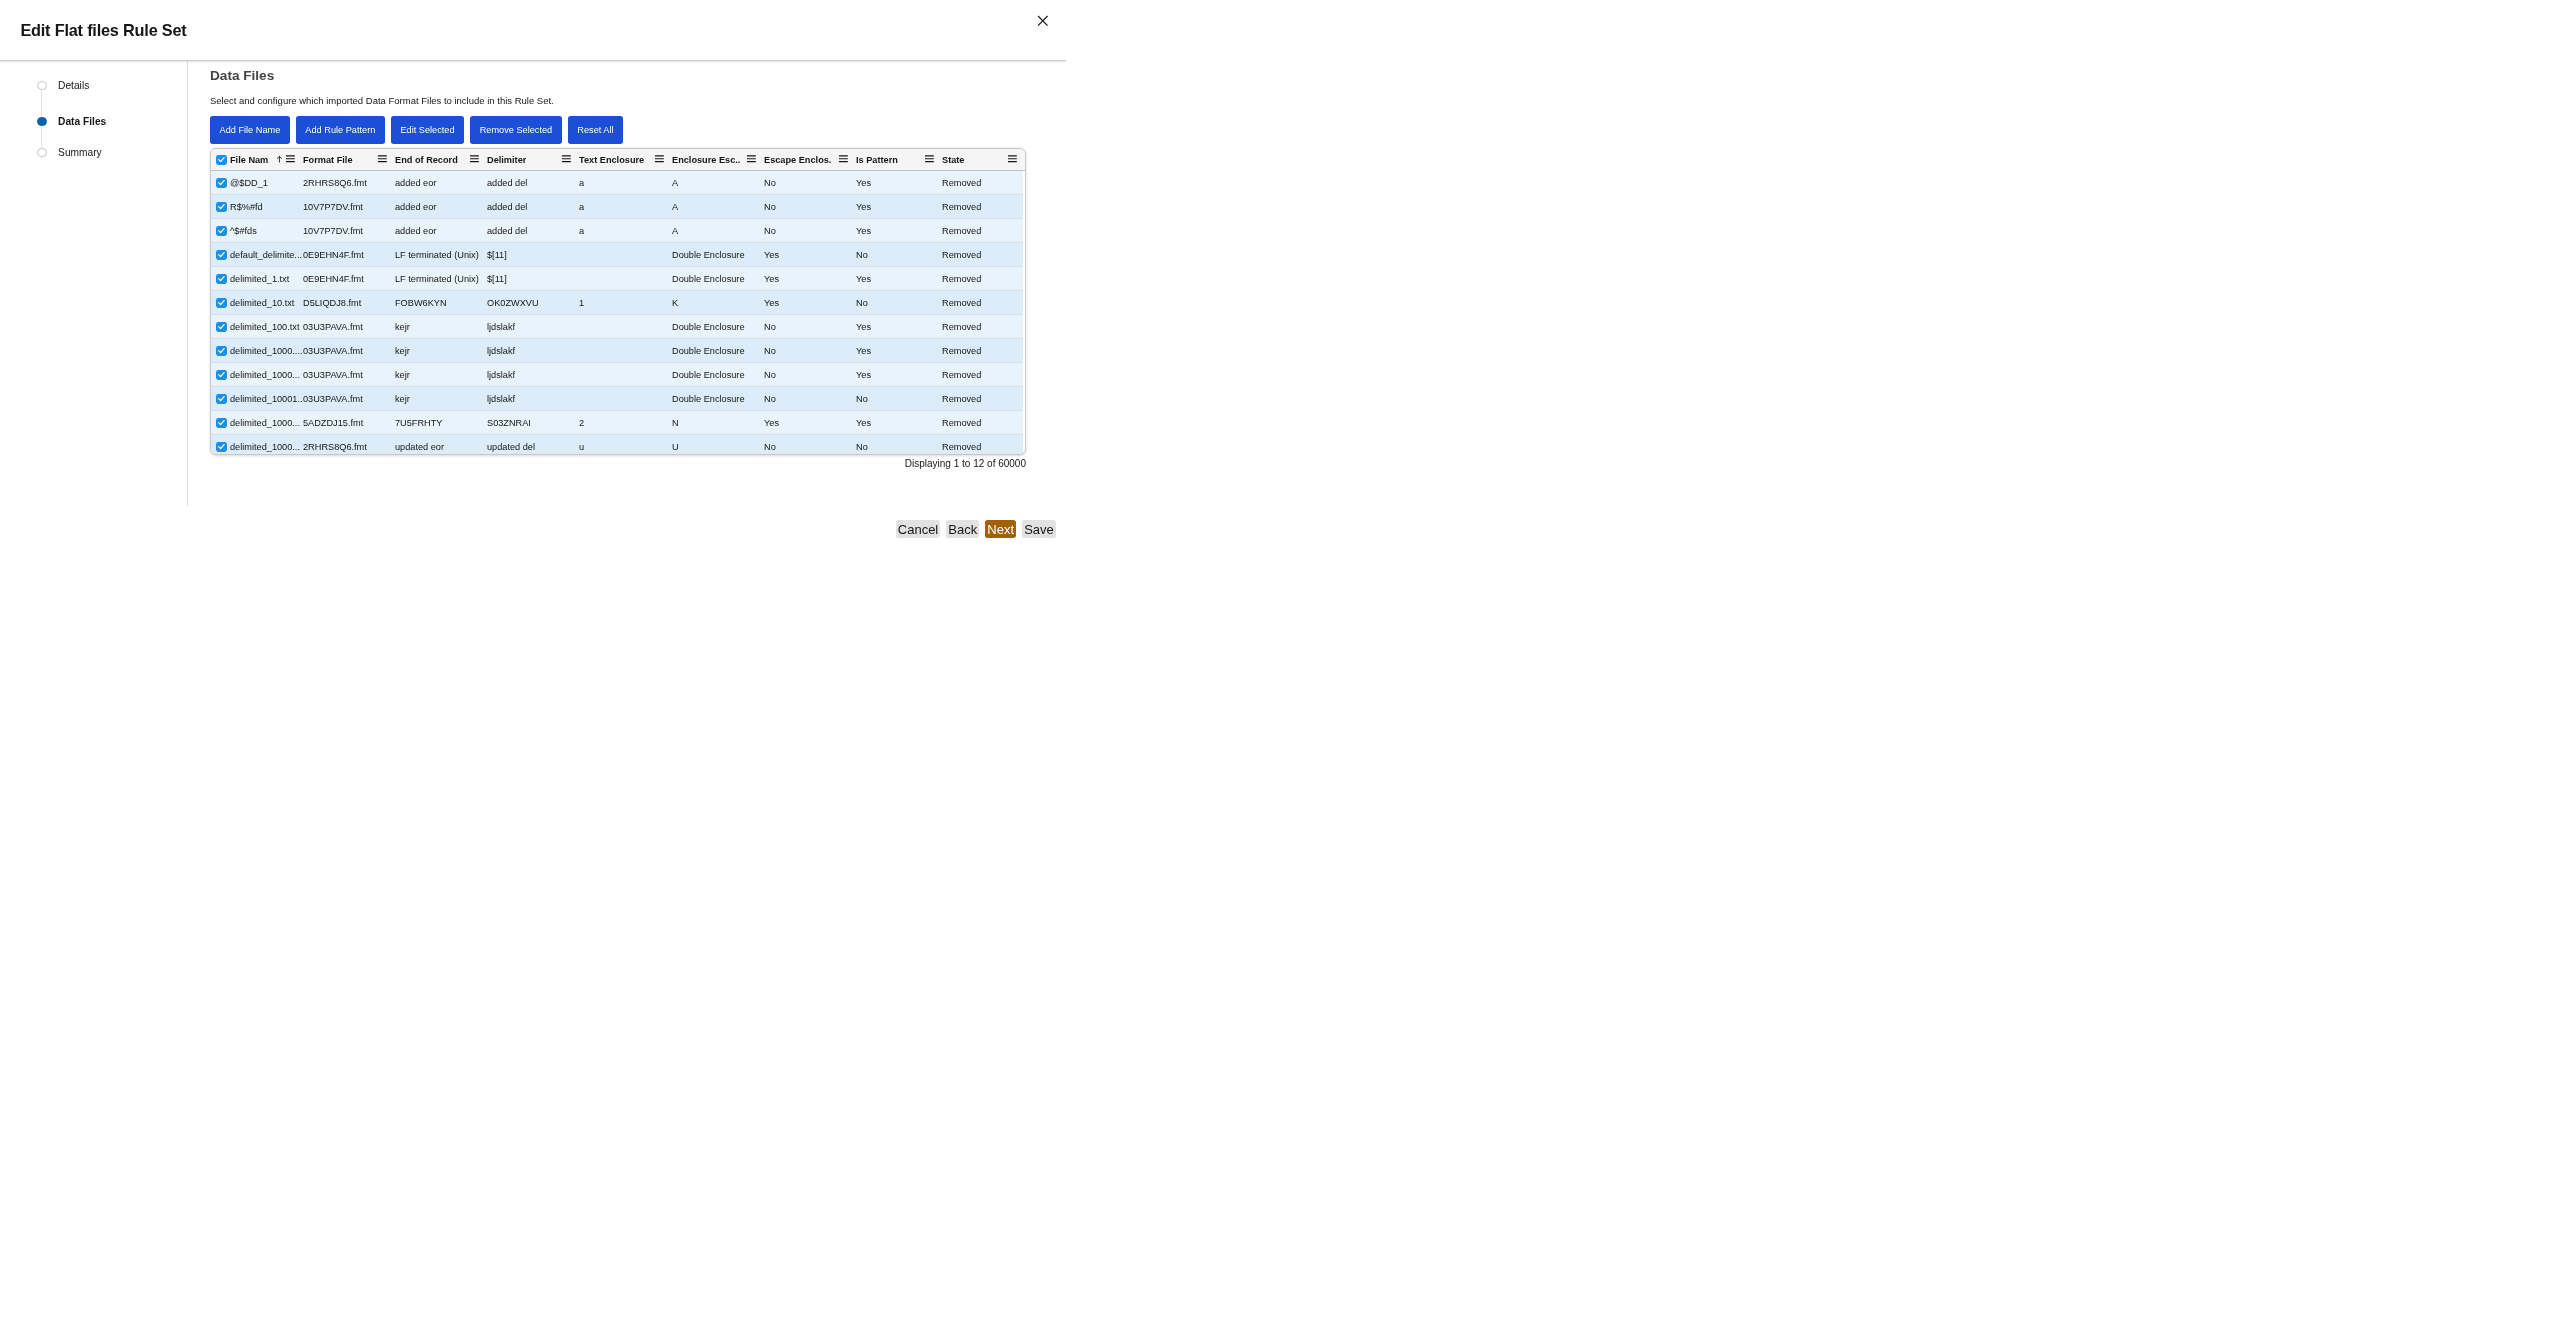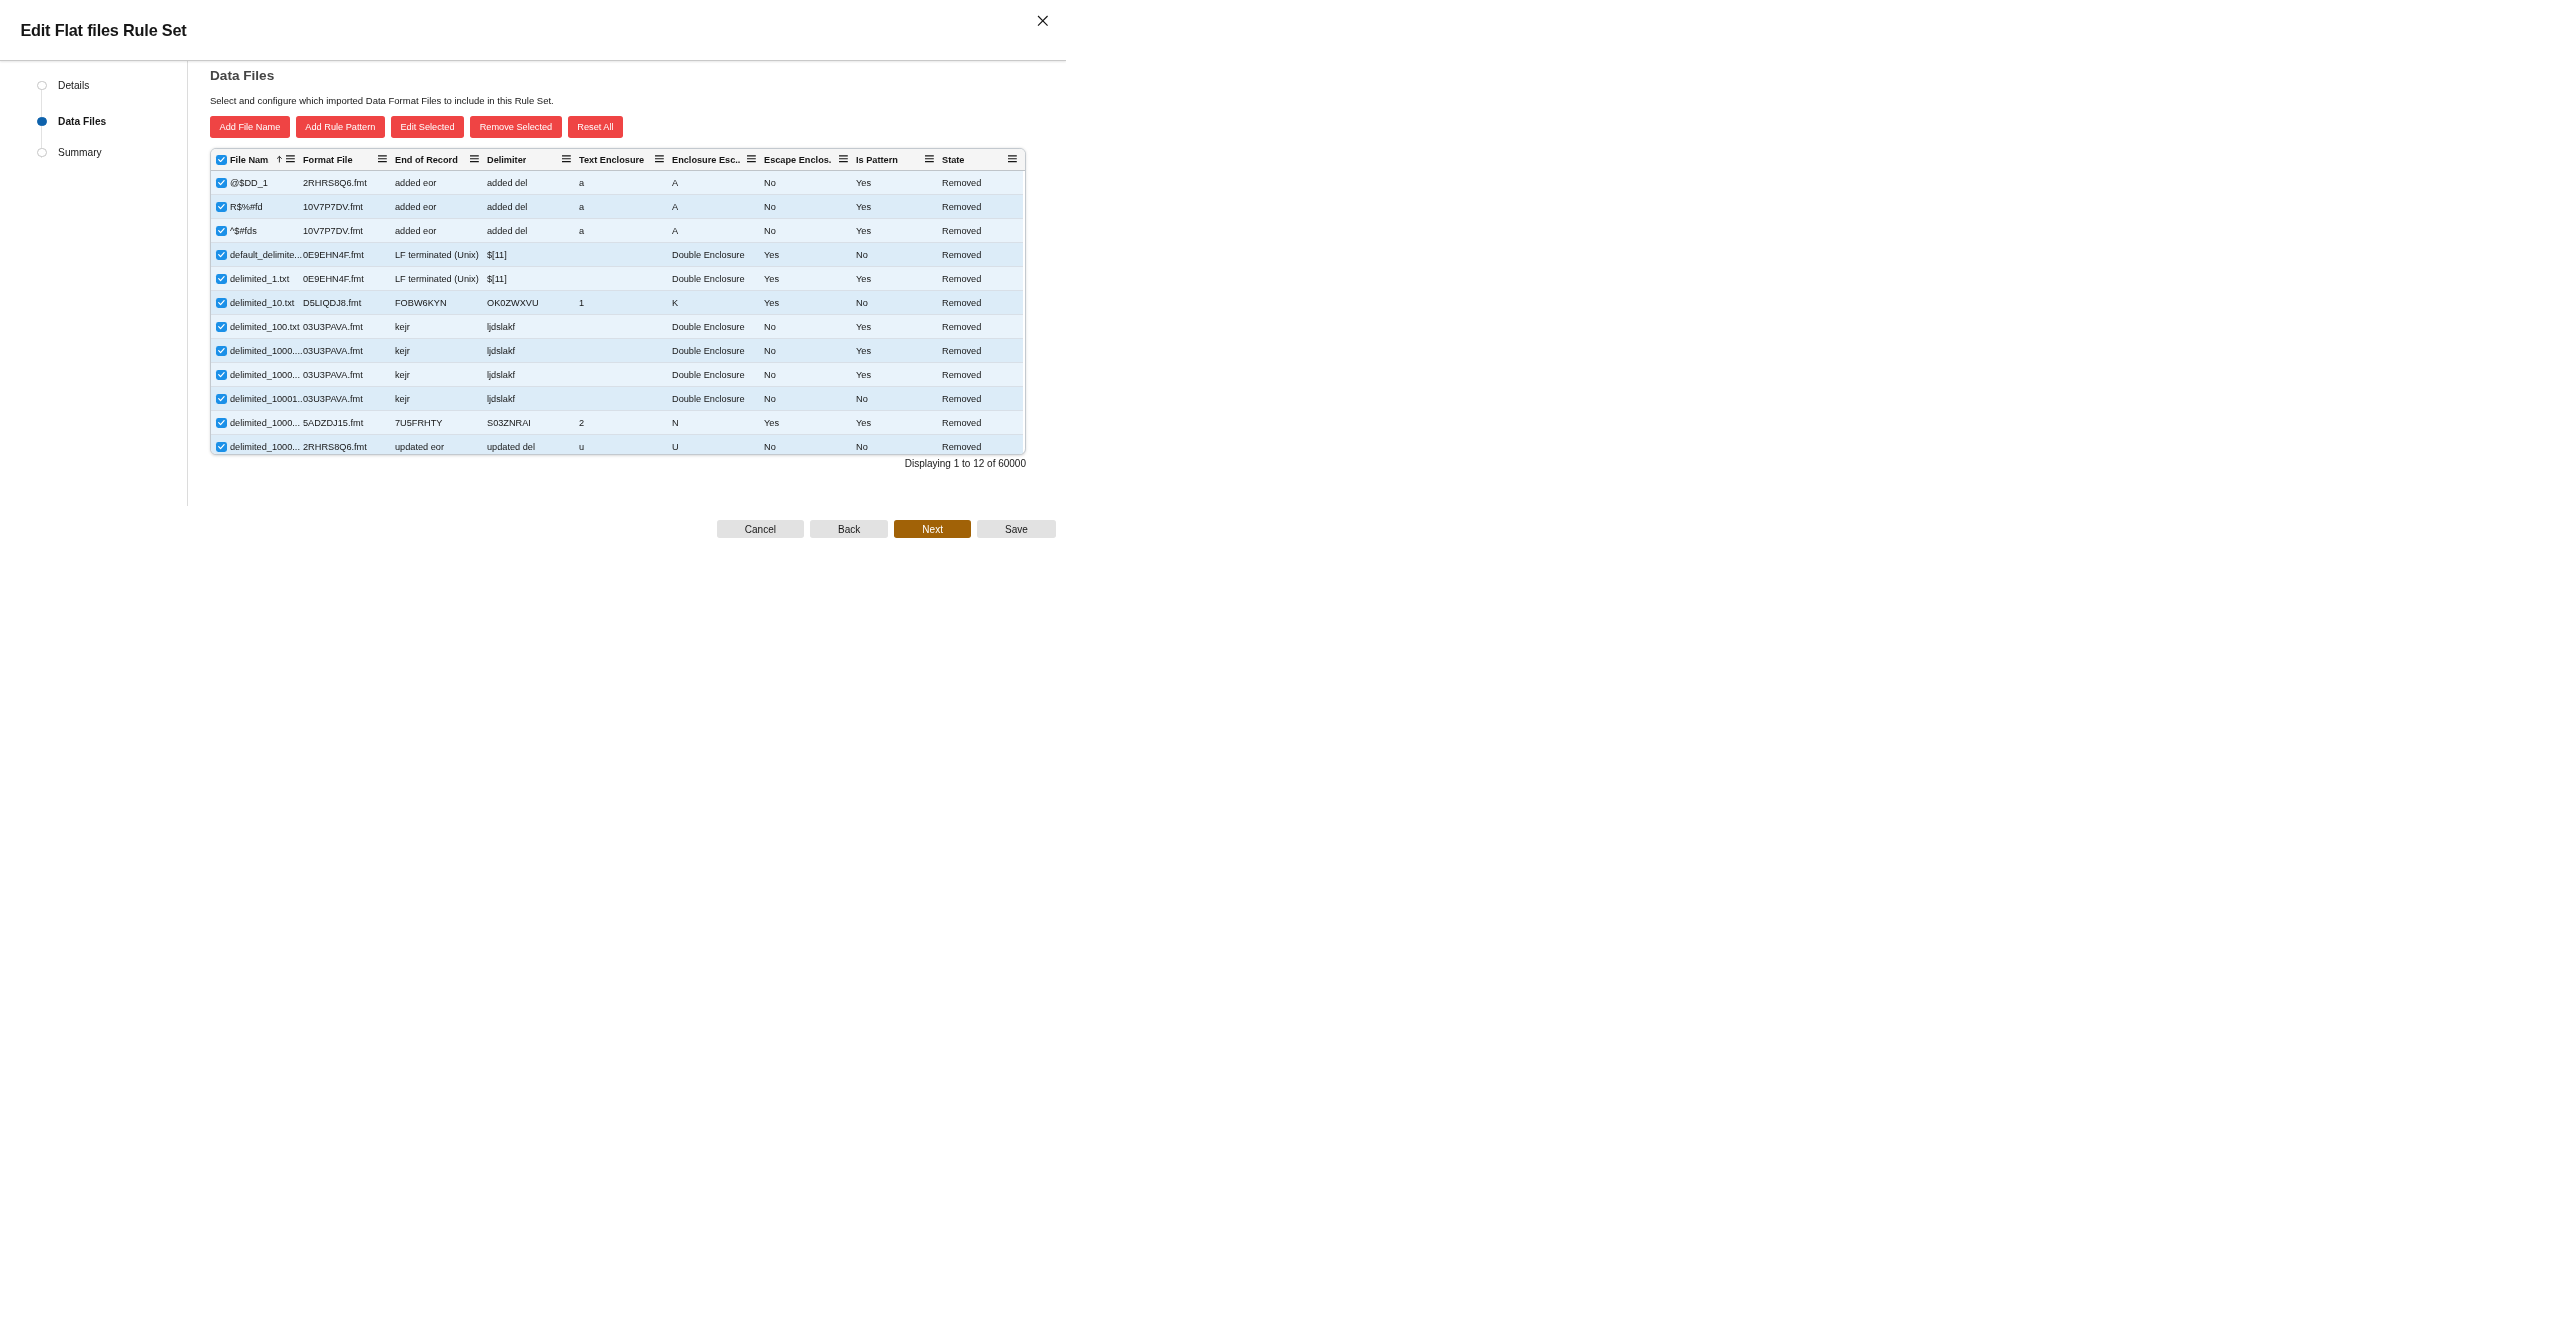--- a/index.html
+++ b/index.html
@@ -28,22 +28,22 @@
   .step-1 { top:32px;justify-content:space-between; } .step-2 { top:68px; } .step-3 { top:99px; }
   .dot { width:9.5px; height:9.5px; border-radius:50%; background:#fff; border:0.7px solid #c6c6c6; flex:0 0 auto; }
   .step.active .dot { background:#0e62ac; border-color:#0e62ac; }
   .step .label { margin-left:11.6px; font-size:10.2px; color:#161616; white-space:nowrap; }
   .step.active .label { font-weight:700; }
 
   
   .heading { position:absolute; left:210px; top:68px; font-size:13.6px; font-weight:700; color:#454545; }
   .desc { position:absolute; left:210px; top:95px; font-size:9.5px; color:#161616; }
   .toolbar { position:absolute; left:210px; top:116px; display:flex; gap:6.1px; }
-  .btn-primary { background:#ef4444; color:#fff; border:none; border-radius:2.7px;
-    height:22px; padding:0 9.5px; font-size:9.2px; font-family:inherit; cursor:pointer; white-space:nowrap; }
+  .btn-primary { background:#1d4ed8; color:#fff; border:none; border-radius:2.7px;
+    height:28px; padding:0 9.5px; font-size:9.2px; font-family:inherit; cursor:pointer; white-space:nowrap; }
 
   
   .table { position:absolute; left:210px; top:148px; width:816px; height:307px;
     border:0.7px solid #c3c9cf; border-radius:6.1px; overflow:hidden; background:#fff;
     box-shadow:0 0.7px 2.7px rgba(0,0,0,.15); }
   .thead, .tr { display:grid;
     grid-template-columns:19px 73px 92px 92px 92px 93px 92px 92px 86px 1fr;
     align-items:center; }
   .thead { height:22.4px; background:#f5f5f5; border-bottom:0.7px solid #bfc4c9;
     font-weight:700; font-size:9.2px; }
@@ -57,21 +57,21 @@
   .tr { height:24px; font-size:9.2px; border-bottom:0.7px solid #d8dfe7; cursor:pointer; }
   .tr:nth-child(odd) { background:#e9f3fb; }
   .tr:nth-child(even) { background:#dcecf8; }
   .td { white-space:nowrap; overflow:hidden; padding-right:5.4px; }
   .pagination { position:absolute; left:210px; top:458px; width:816px; text-align:right;
     font-size:10px; color:#161616; }
 
   
   .footer { position:absolute; right:10.2px; bottom:6.8px; display:flex; gap:6.1px; }
   .btn-gray { background:#e2e2e2; color:#161616; border:none; border-radius:2.7px;
-    height:18.4px; padding:0 28px; font-size:10px; font-family:inherit; cursor:pointer; }
+    height:18.4px; padding:0 2px; font-size:13px; font-family:inherit; cursor:pointer; }
   .btn-next { background:#a16207; color:#fff; }
 </style>
 </head>
 <body>
 
 <div class="titlebar">
   <div class="title">Edit Flat files Rule Set</div>
   <button class="close-btn">
     <span>
       <svg width="11.6" height="11.6" viewBox="0 0 17 17">

